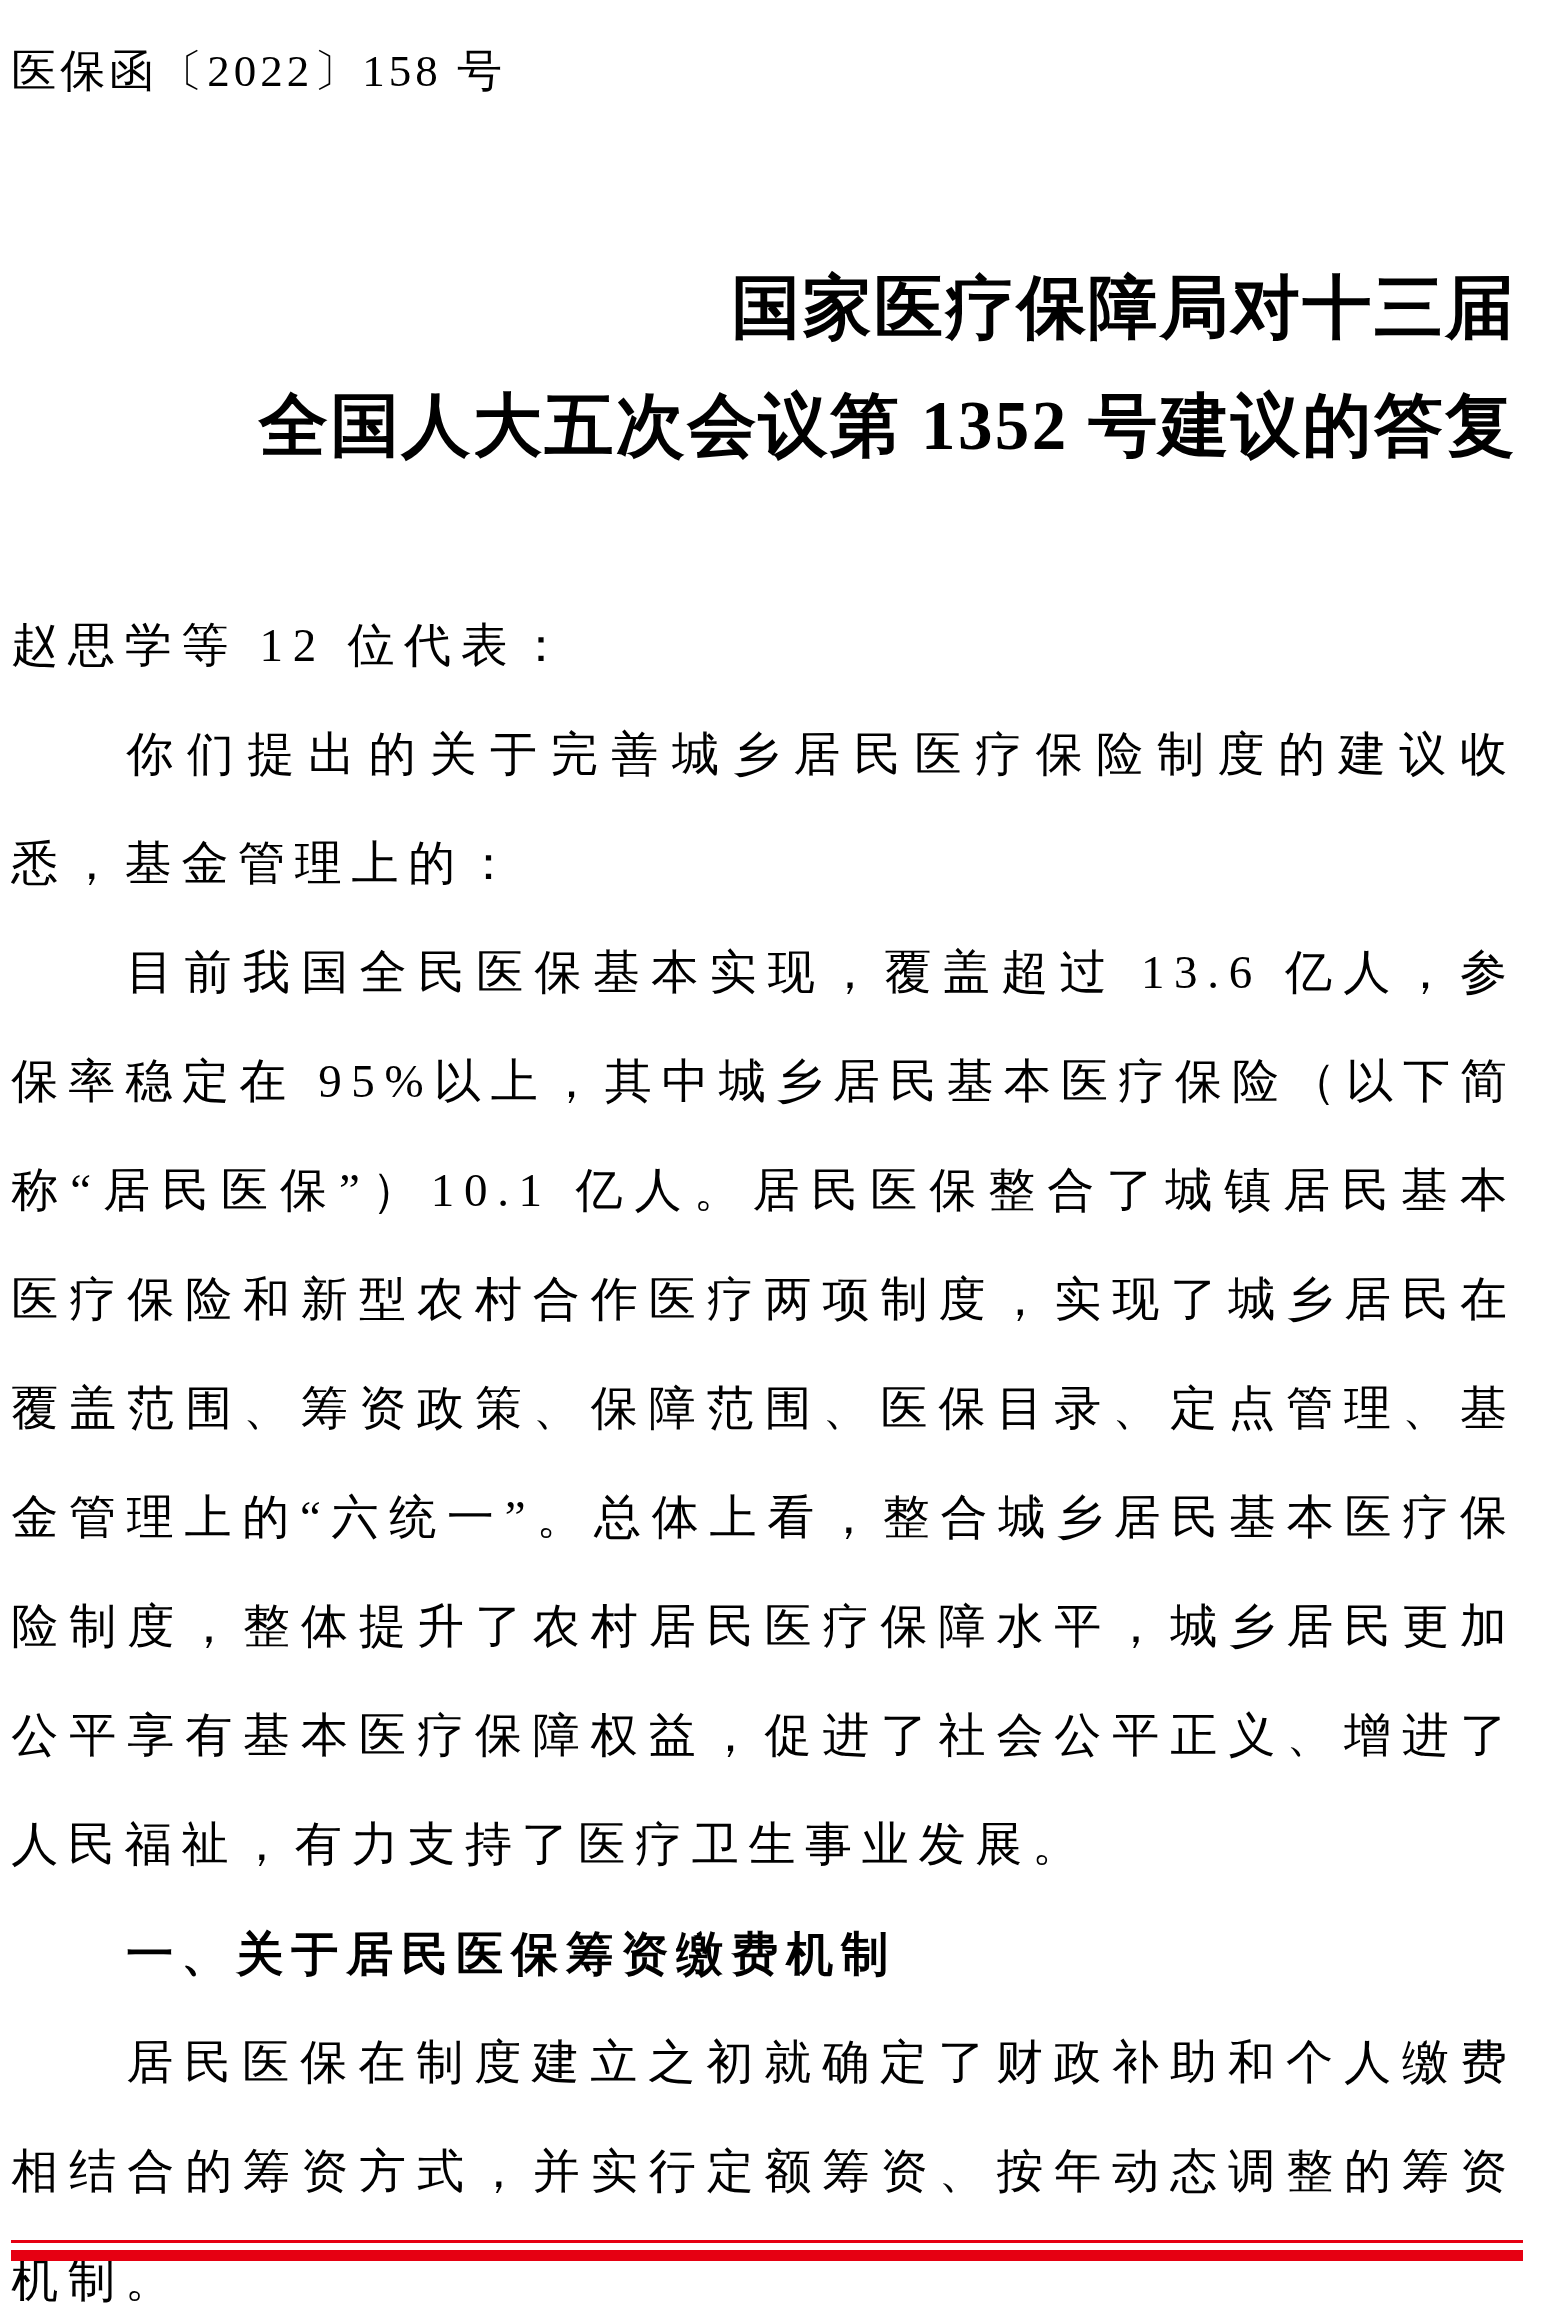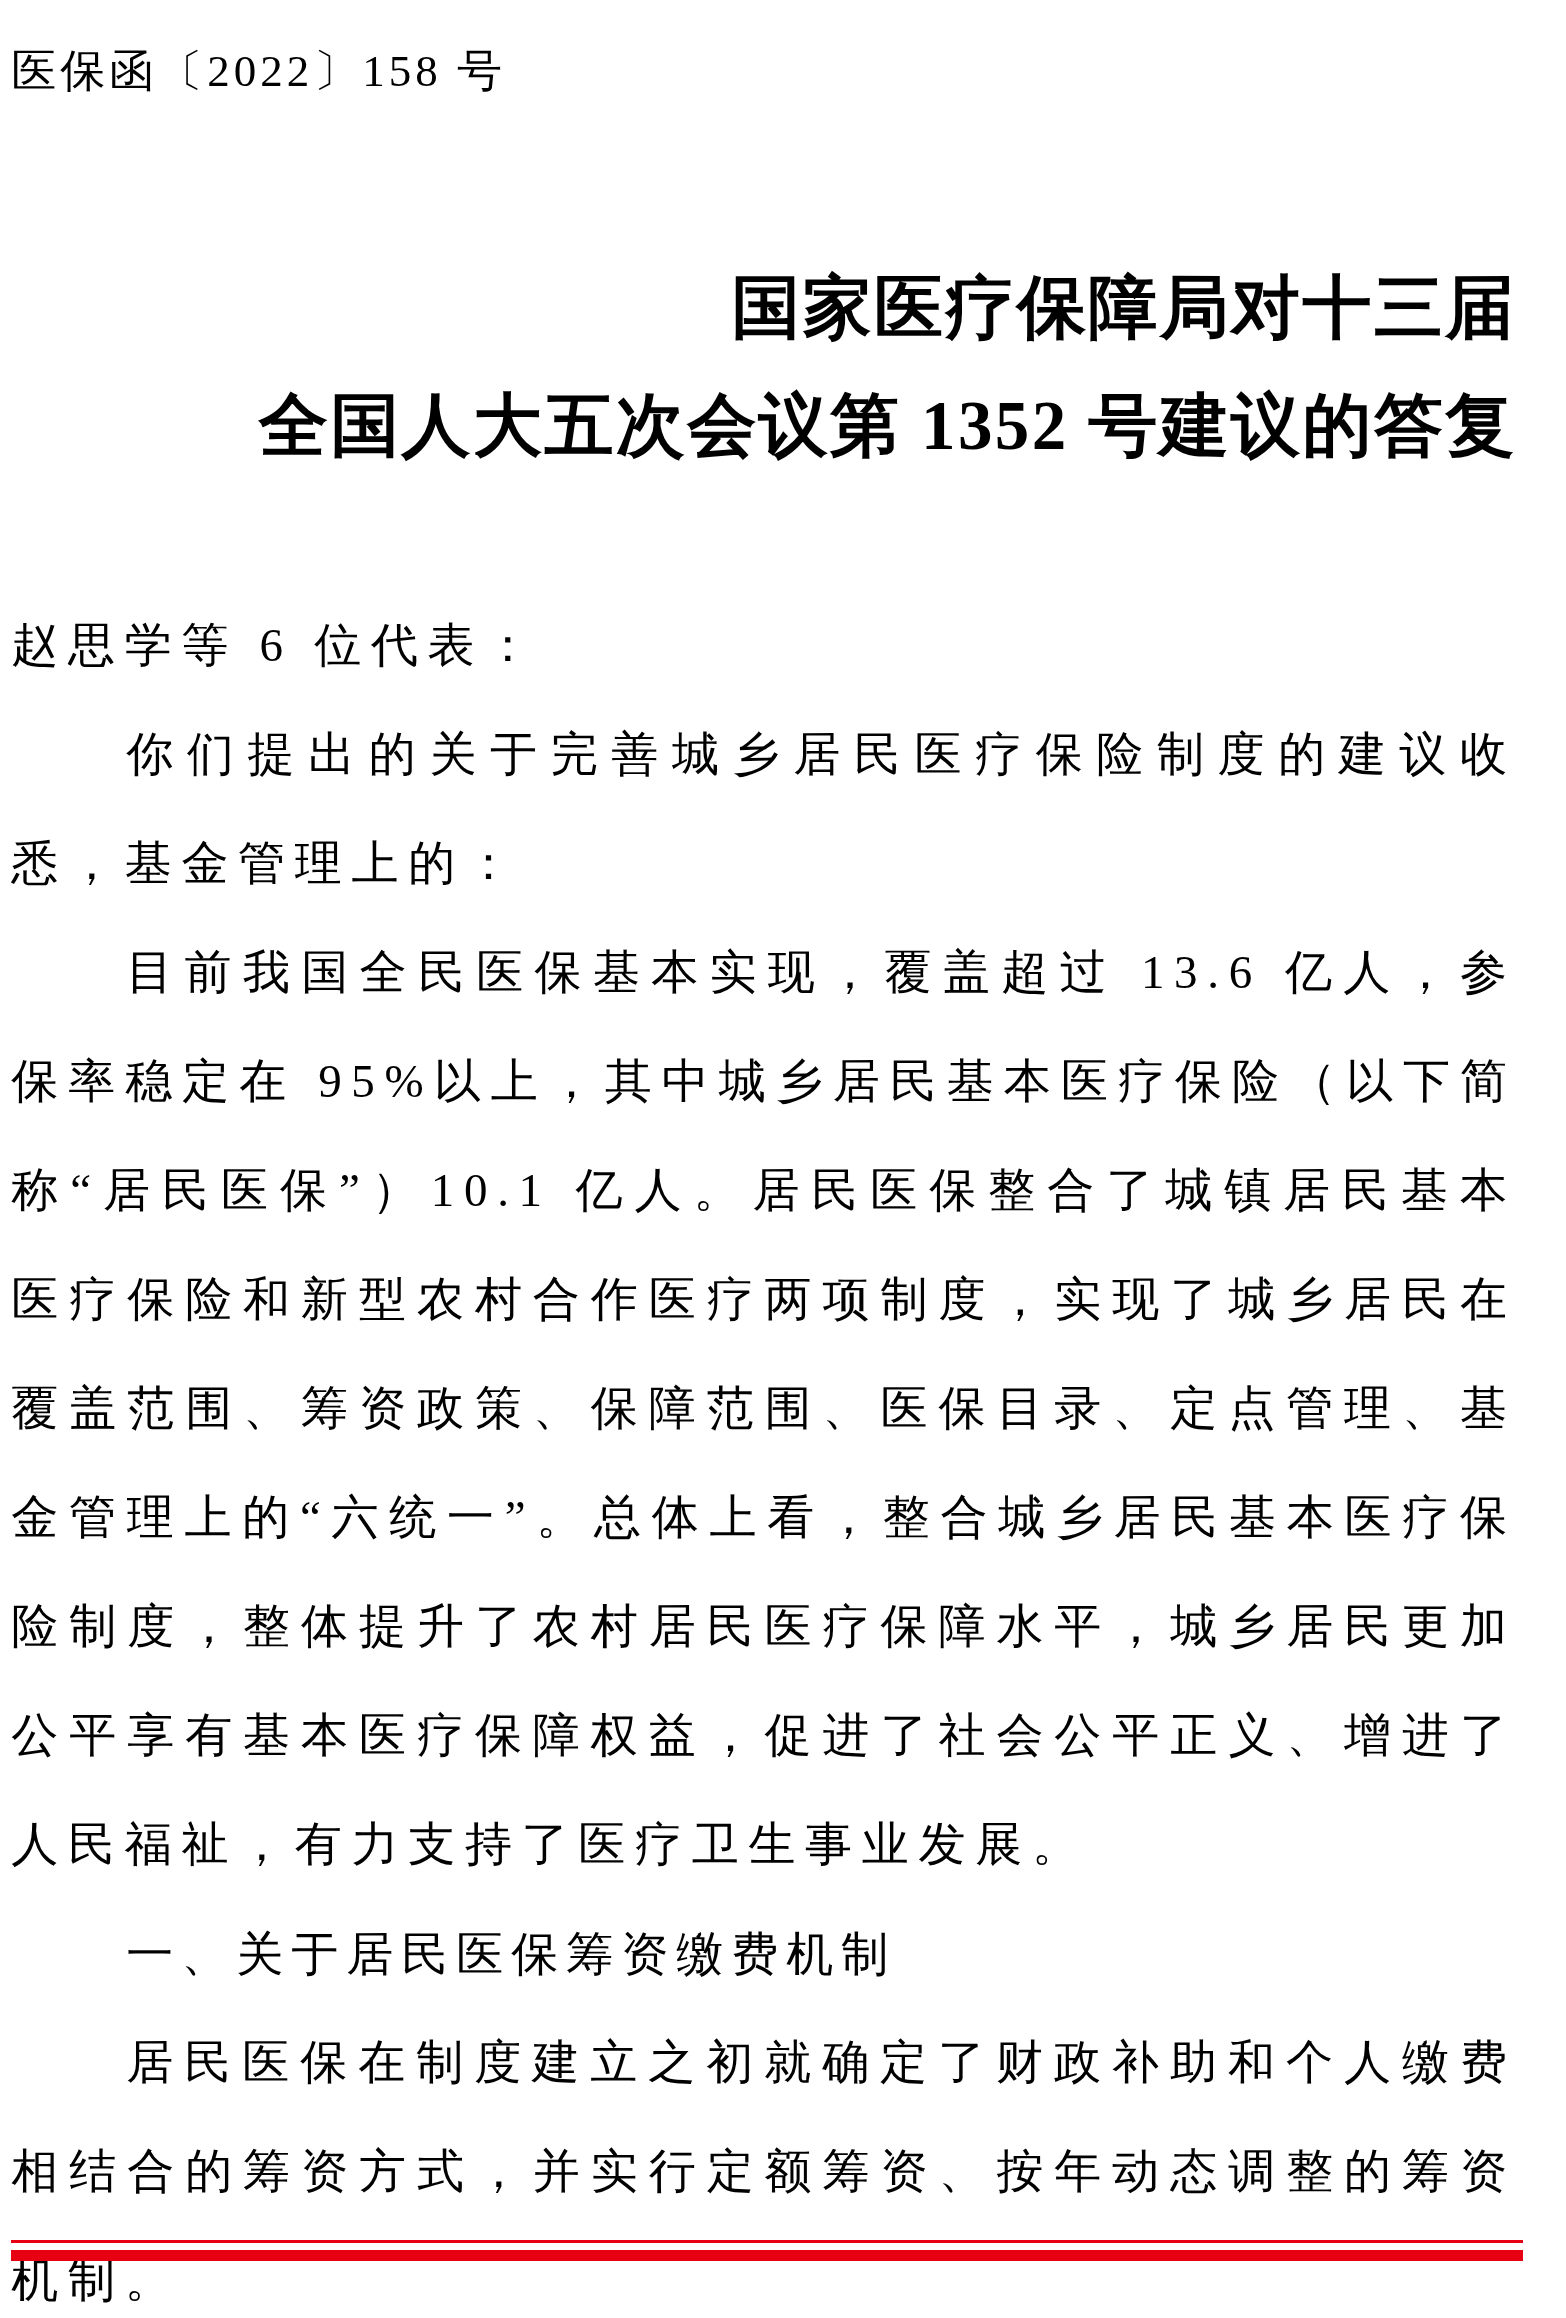--- a/index.html
+++ b/index.html
@@ -40,21 +40,21 @@
   }
   .salutation, .para, .section-heading {
     font-size: 47px;
     line-height: 109px;
     letter-spacing: 9.7px;
     margin: 0;
   }
   .para { text-indent: 115px; }
   .section-heading {
     text-indent: 115px;
-    font-weight: normal;
+    font-weight: bold;
     font-family: "Liberation Sans", sans-serif;
     letter-spacing: 8px;
     text-align: left;
   }
   .footer-rules {
     position: absolute;
     left: 10.5px;
     top: 2240px;
     width: 1512px;
   }
@@ -68,21 +68,21 @@
 <div class="page">
 
   <div class="doc-number">医保函〔2022〕158 号</div>
 
   <div class="title-block">
     <div class="title-line">国家医疗保障局对十三届</div>
     <div class="title-line">全国人大五次会议第 1352 号建议的答复</div>
   </div>
 
   <div class="body-block" id="body-container">
-    <div class="salutation">赵思学等 6 位代表：</div>
+    <div class="salutation">赵思学等 12 位代表：</div>
 
   <div class="para">你们提出的关于完善城乡居民医疗保险制度的建议收悉，基金管理上的：</div>
       <div class="para">目前我国全民医保基本实现，覆盖超过 13.6 亿人，参保率稳定在 95%以上，其中城乡居民基本医疗保险（以下简称“居民医保”）10.1 亿人。居民医保整合了城镇居民基本医疗保险和新型农村合作医疗两项制度，实现了城乡居民在覆盖范围、筹资政策、保障范围、医保目录、定点管理、基金管理上的“六统一”。总体上看，整合城乡居民基本医疗保险制度，整体提升了农村居民医疗保障水平，城乡居民更加公平享有基本医疗保障权益，促进了社会公平正义、增进了人民福祉，有力支持了医疗卫生事业发展。</div>
       <div class="section-heading">一、关于居民医保筹资缴费机制</div>
       <div class="para">居民医保在制度建立之初就确定了财政补助和个人缴费相结合的筹资方式，并实行定额筹资、按年动态调整的筹资机制。</div>
     </div>
 
   <div class="footer-rules">
     <div class="rule-thin" style="background: rgb(230, 0, 18);"></div>
     <div class="rule-gap"></div>

